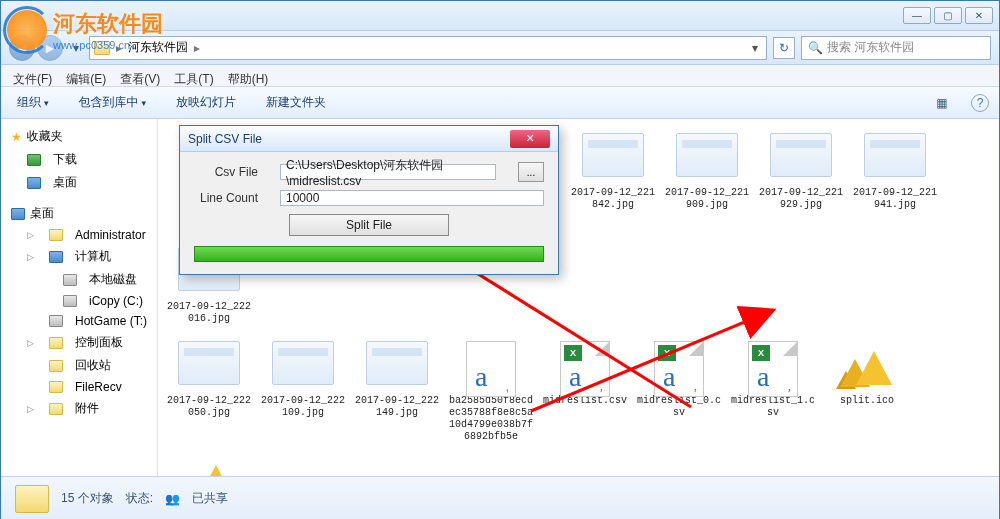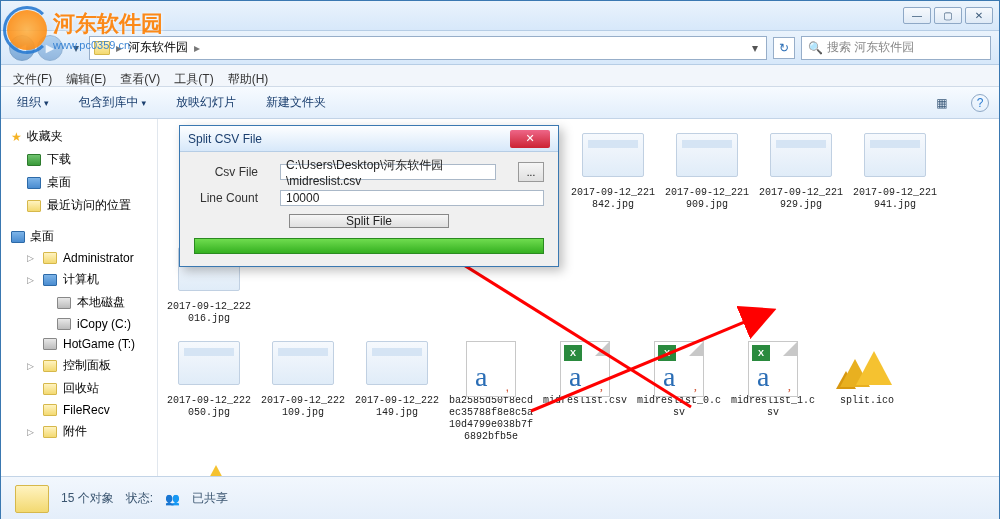--- a/index.html
+++ b/index.html
@@ -45,21 +45,21 @@
 .tool-spacer { flex:1; }
 .tool-ico { width:22px; height:22px; display:flex; align-items:center; justify-content:center; color:#3b5a7a; }
 
 
 .main { display:flex; height:357px; background:#fff; }
 .sidebar { width:157px; background:#fff; border-right:1px solid #e1e7ee; overflow:hidden; padding:6px 0; }
 .side-group { margin-bottom:8px; }
 .side-head { display:flex; align-items:center; gap:5px; padding:3px 10px; }
 .side-head .star { color:#f5b325; }
 .side-head .desk { width:14px; height:12px; background:linear-gradient(#7db4e8,#4a8cd0); border:1px solid #2d6aa8; border-radius:1px; }
-.side-item { display:flex; align-items:center; gap:6px; padding:3px 10px 3px 26px; }
+.side-item { display:flex; align-items:center; gap:12px; padding:3px 10px 3px 26px; }
 .si-ico { width:14px; height:12px; display:inline-block; }
 .si-ico.folder { background:linear-gradient(#fff3c0,#f3d971); border:1px solid #d6b84b; border-radius:1px; }
 .si-ico.drive { background:linear-gradient(#e8e8e8,#bcbcbc); border:1px solid #888; border-radius:1px; }
 .si-ico.monitor { background:linear-gradient(#7db4e8,#4a8cd0); border:1px solid #2d6aa8; border-radius:1px; }
 .si-ico.down { background:linear-gradient(#6fc36f,#3a9a3a); border:1px solid #2d7a2d; border-radius:1px; }
 .tri { width:10px; color:#888; font-size:9px; }
 
 
 .content { flex:1; padding:10px 6px; overflow:hidden; position:relative; }
 .files { display:flex; flex-wrap:wrap; gap:4px; align-content:flex-start; }
@@ -89,21 +89,21 @@
 
 .dialog { position:absolute; top:124px; left:178px; width:380px; background:#f0f0f0; border:1px solid #3a78b1; box-shadow:4px 4px 10px rgba(0,0,0,.25); z-index:10; }
 .dlg-title { height:26px; background:linear-gradient(#fdfeff,#d7e8fa); display:flex; align-items:center; padding:0 8px; color:#1a3e6e; border-bottom:1px solid #b6cde5; }
 .dlg-title .sp { flex:1; }
 .dlg-close { width:40px; height:18px; background:linear-gradient(#e68,#c23); color:#fff; border-radius:2px; display:flex; align-items:center; justify-content:center; font-size:11px; }
 .dlg-body { padding:10px 14px 10px 14px; background:#f0f0f0; }
 .dlg-row { display:flex; align-items:center; margin-bottom:8px; gap:22px; }
 .dlg-lbl { width:64px; text-align:right; color:#333; }
 .dlg-inp { flex:1; height:16px; background:#fff; border:1px solid #aab8c8; padding:0 5px; display:flex; align-items:center; color:#222; }
 .dlg-browse { width:26px; height:20px; background:linear-gradient(#f6f6f6,#e0e0e0); border:1px solid #999; display:flex; align-items:center; justify-content:center; font-size:10px; }
-.dlg-btn { width:160px; height:14px; margin:4px auto 10px; background:linear-gradient(#f6f6f6,#e0e0e0); border:1px solid #888; display:flex; align-items:center; justify-content:center; color:#222; }
+.dlg-btn { width:160px; height:22px; margin:4px auto 10px; background:linear-gradient(#f6f6f6,#e0e0e0); border:1px solid #888; display:flex; align-items:center; justify-content:center; color:#222; }
 .dlg-prog { height:16px; background:linear-gradient(#6fdc4f,#34b020); border:1px solid #2a8a20; margin:0 0 2px; }
 
 
 .arrow { position:absolute; z-index:9; }
 .arrow svg { overflow:visible; }
 </style>
 </head>
 <body>
 
 <div class="window">
@@ -177,24 +177,20 @@
             <span class="star">★</span>
             <span>收藏夹</span>
           </div>
         <div class="side-item">
             <span class="si-ico down"></span>
             <span>下载</span>
           </div>
         <div class="side-item">
             <span class="si-ico monitor"></span>
             <span>桌面</span>
-          </div>
-        <div class="side-item">
-            <span class="si-ico folder"></span>
-            <span>最近访问的位置</span>
           </div>
       </div>
       <div class="side-group">
         <div class="side-head">
             <span class="desk"></span>
             <span>桌面</span>
           </div>
         <div id="desk-items">
             <div class="side-item" style="padding-left: 26px;">
               <span class="tri">▷</span>

